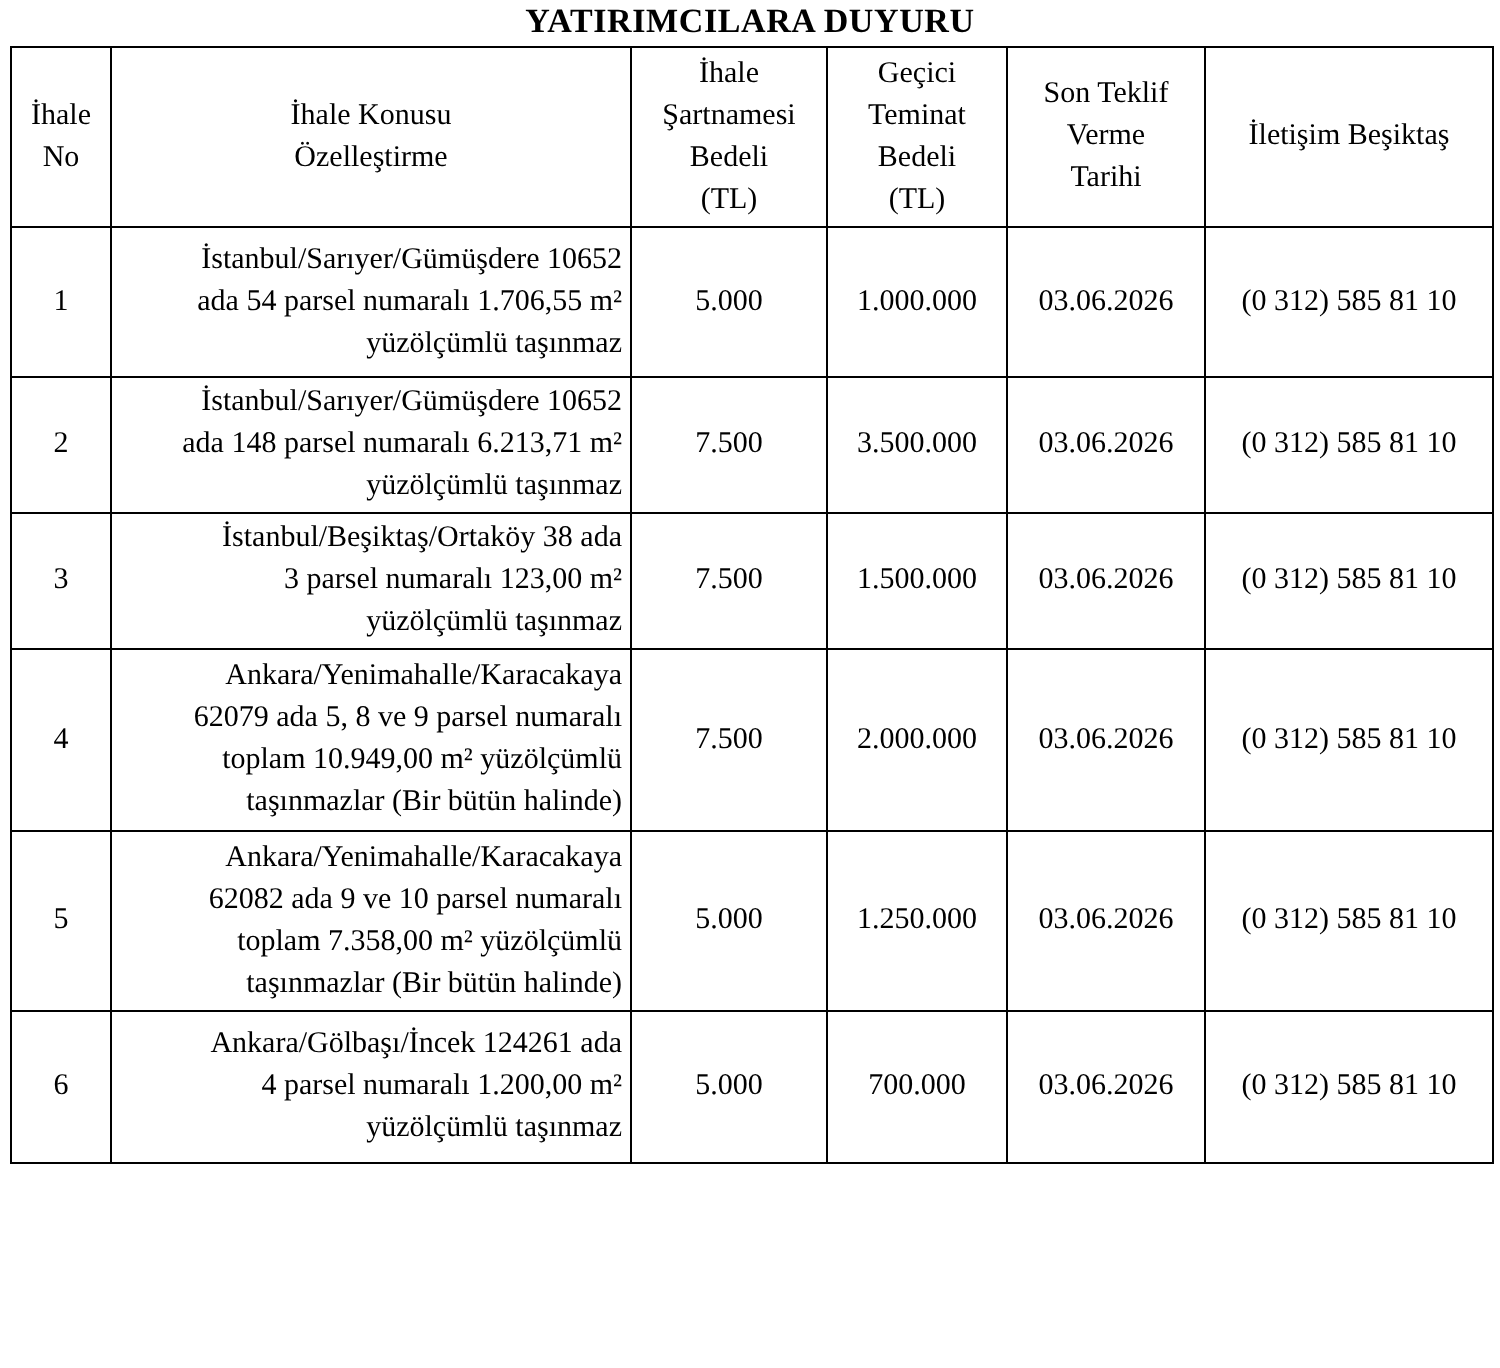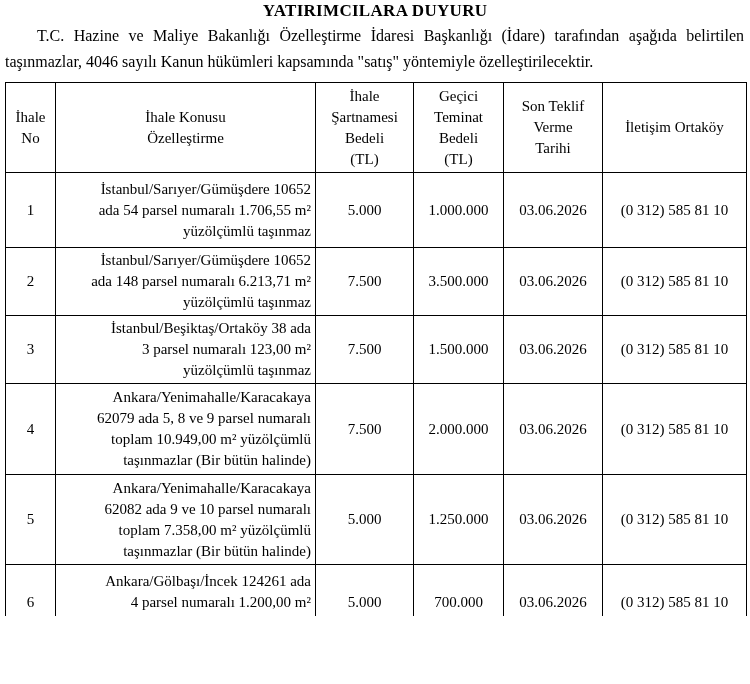--- a/index.html
+++ b/index.html
@@ -81,21 +81,20 @@
   col.c-contact { width: 144px; }
 </style>
 </head>
 <body>
 
 <div class="page">
 
   <div class="doc-title">YATIRIMCILARA DUYURU</div>
 
 
-  <p class="intro">T.C. Hazine ve Maliye Bakanlığı Özelleştirme İdaresi Başkanlığı (İdare) tarafından aşağıda belirtilen taşınmazlar, 4046 sayılı Kanun hükümleri kapsamında "satış" yöntemiyle özelleştirilecektir.</p>
 
   <table class="tender">
     <colgroup>
       <col class="c-no">
         <col class="c-desc">
         <col class="c-spec">
       <col class="c-deposit">
         <col class="c-date">
         <col class="c-contact">
     </colgroup>
@@ -109,21 +108,21 @@
 Şartnamesi
 Bedeli
 (TL)</th>
         <th>Geçici
 Teminat
 Bedeli
 (TL)</th>
         <th>Son Teklif
 Verme
 Tarihi</th>
-        <th>İletişim Ortaköy</th>
+        <th>İletişim Beşiktaş</th>
       </tr>
     </thead>
     <tbody>
       <tr class="row-0">
         <td>1</td>
         <td class="desc">İstanbul/Sarıyer/Gümüşdere 10652
 ada 54 parsel numaralı 1.706,55 m²
 yüzölçümlü taşınmaz</td>
         <td>5.000</td>
         <td>1.000.000</td>

